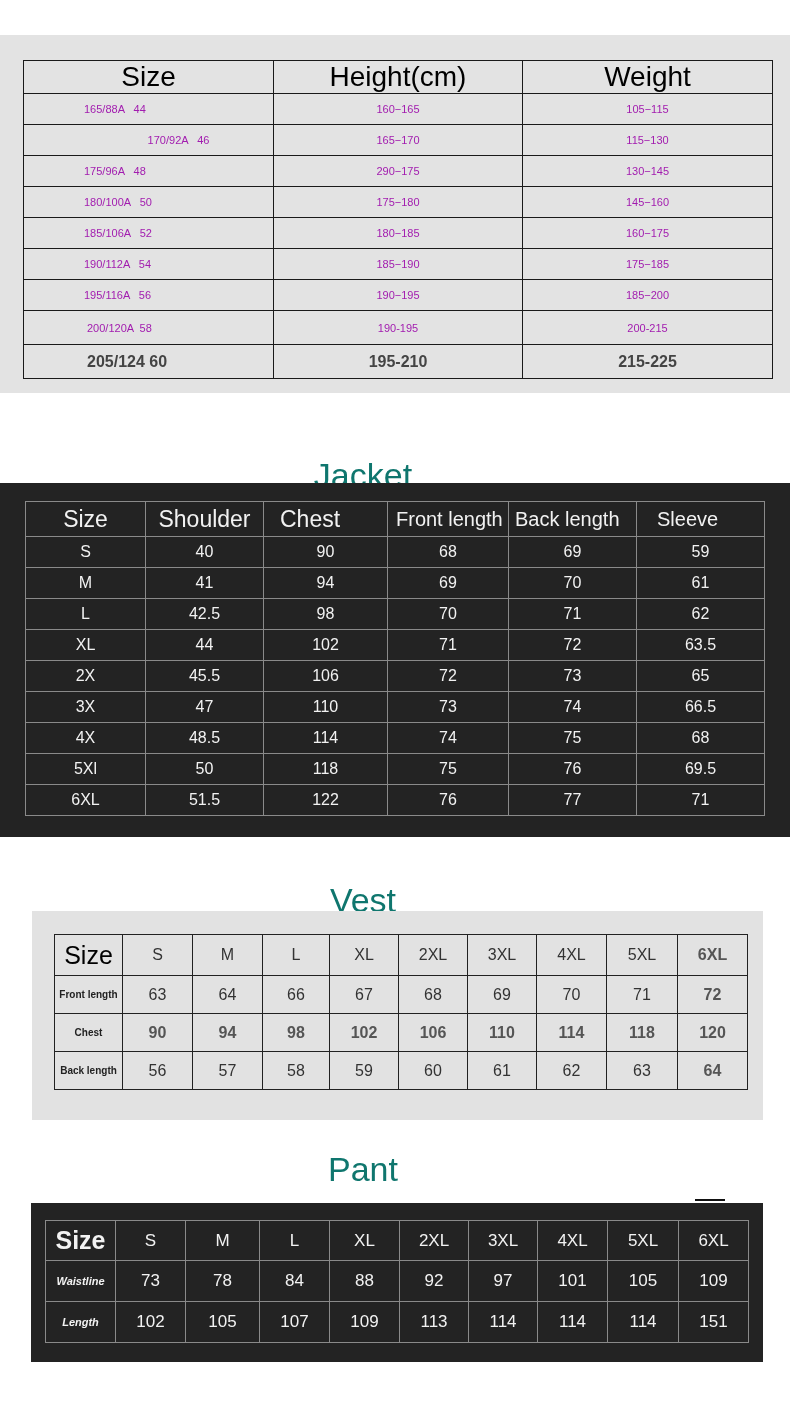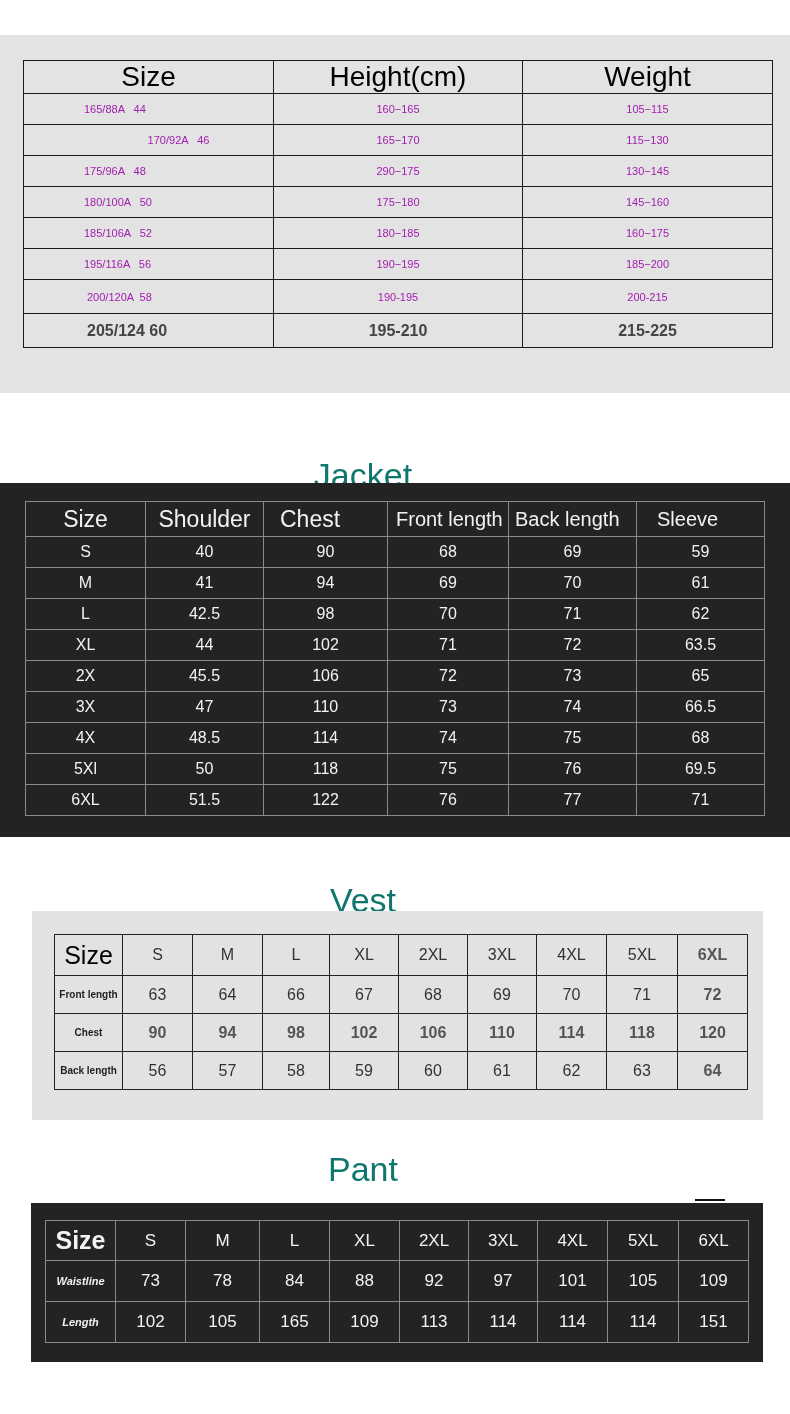--- a/index.html
+++ b/index.html
@@ -78,20 +78,25 @@
         </tr>
     <tr>
           <td style="text-align:left;padding-left:60px">180/100A   50</td>
           <td>175−180</td>
           <td>145−160</td>
         </tr>
     <tr>
           <td style="text-align:left;padding-left:60px">185/106A   52</td>
           <td>180−185</td>
           <td>160−175</td>
+        </tr>
+    <tr>
+          <td style="text-align:left;padding-left:60px">190/112A   54</td>
+          <td>185−190</td>
+          <td>175−185</td>
         </tr>
     <tr>
           <td style="text-align:left;padding-left:60px">195/116A   56</td>
           <td>190−195</td>
           <td>185−200</td>
         </tr>
     <tr>
           <td style="text-align:left;padding-left:63px;height:34px">200/120A  58</td>
           <td>190-195</td>
           <td>200-215</td>
@@ -307,21 +312,21 @@
           <td>92</td>
           <td>97</td>
           <td>101</td>
           <td>105</td>
           <td>109</td>
     </tr>
     <tr>
       <td class="rowlab">Length</td>
       <td>102</td>
           <td>105</td>
-          <td>165</td>
+          <td>107</td>
           <td>109</td>
           <td>113</td>
           <td>114</td>
           <td>114</td>
           <td>114</td>
           <td>151</td>
     </tr>
   </tbody>
     </table>
 </div>

